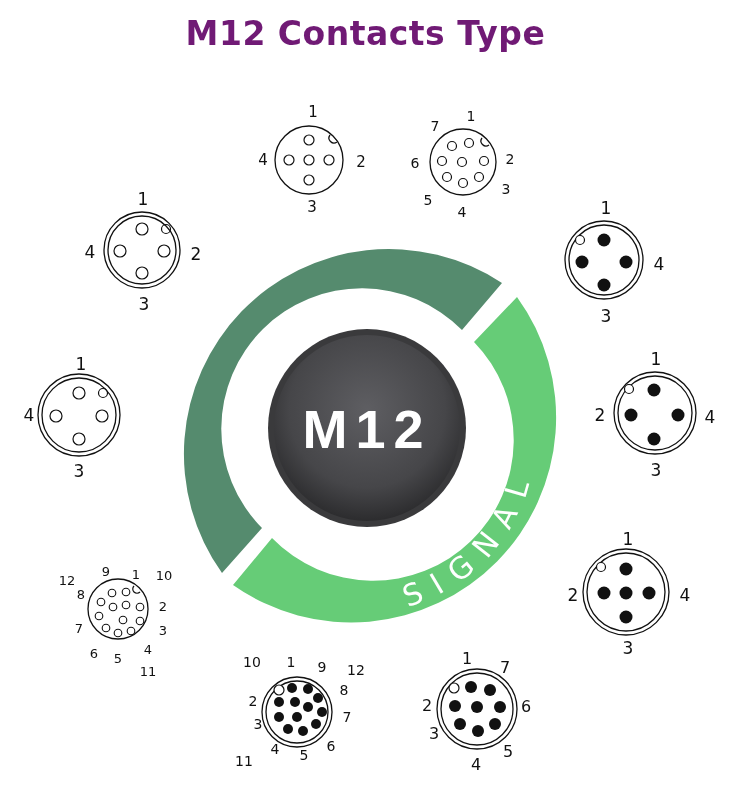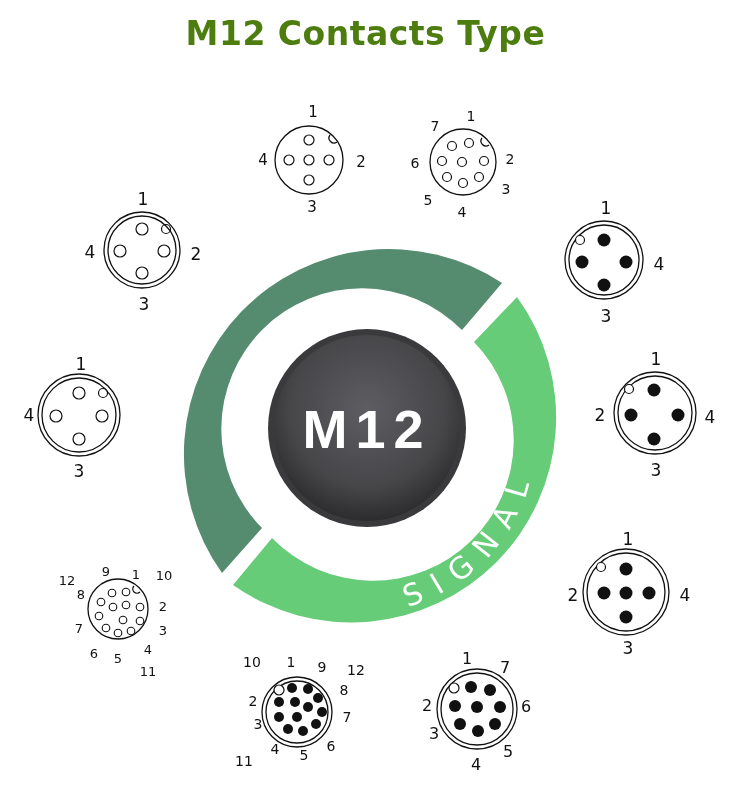--- a/index.html
+++ b/index.html
@@ -1,17 +1,17 @@
 <!DOCTYPE html>
 <html><head>
 <meta charset="utf-8">
 <style>
   html, body { margin:0; padding:0; background:#ffffff; }
   body { width:731px; height:810px; position:relative; overflow:hidden; font-family:"DejaVu Sans", sans-serif; }
-  .title { position:absolute; left:0; top:14px; width:731px; text-align:center; font-family:"DejaVu Sans", sans-serif; font-weight:bold; font-size:33px; color:#4d7c0f; letter-spacing:0.5px; }
+  .title { position:absolute; left:0; top:14px; width:731px; text-align:center; font-family:"DejaVu Sans", sans-serif; font-weight:bold; font-size:33px; color:#701a75; letter-spacing:0.5px; }
   svg.main { position:absolute; left:0; top:0; }
   .pin-label { font-family:"DejaVu Sans", sans-serif; fill:#111; }
 </style>
 </head>
 <body>
 
 <div class="title">M12 Contacts Type</div>
 
 <svg class="main" width="731" height="810" viewBox="0 0 731 810" xmlns="http://www.w3.org/2000/svg">
   <defs>

